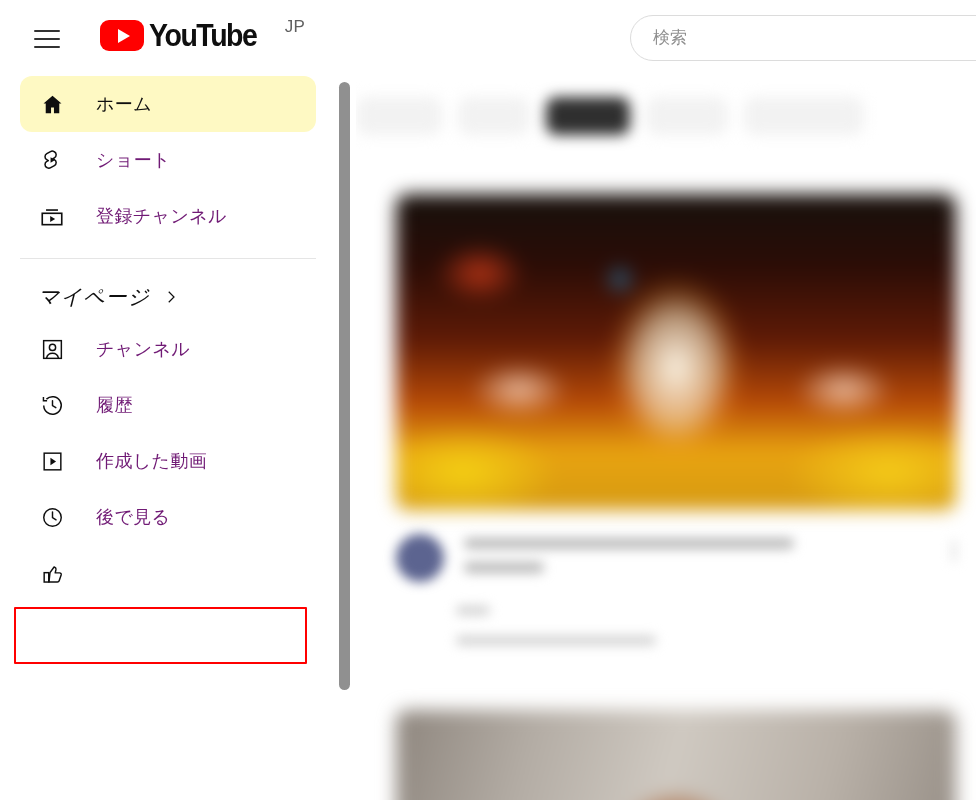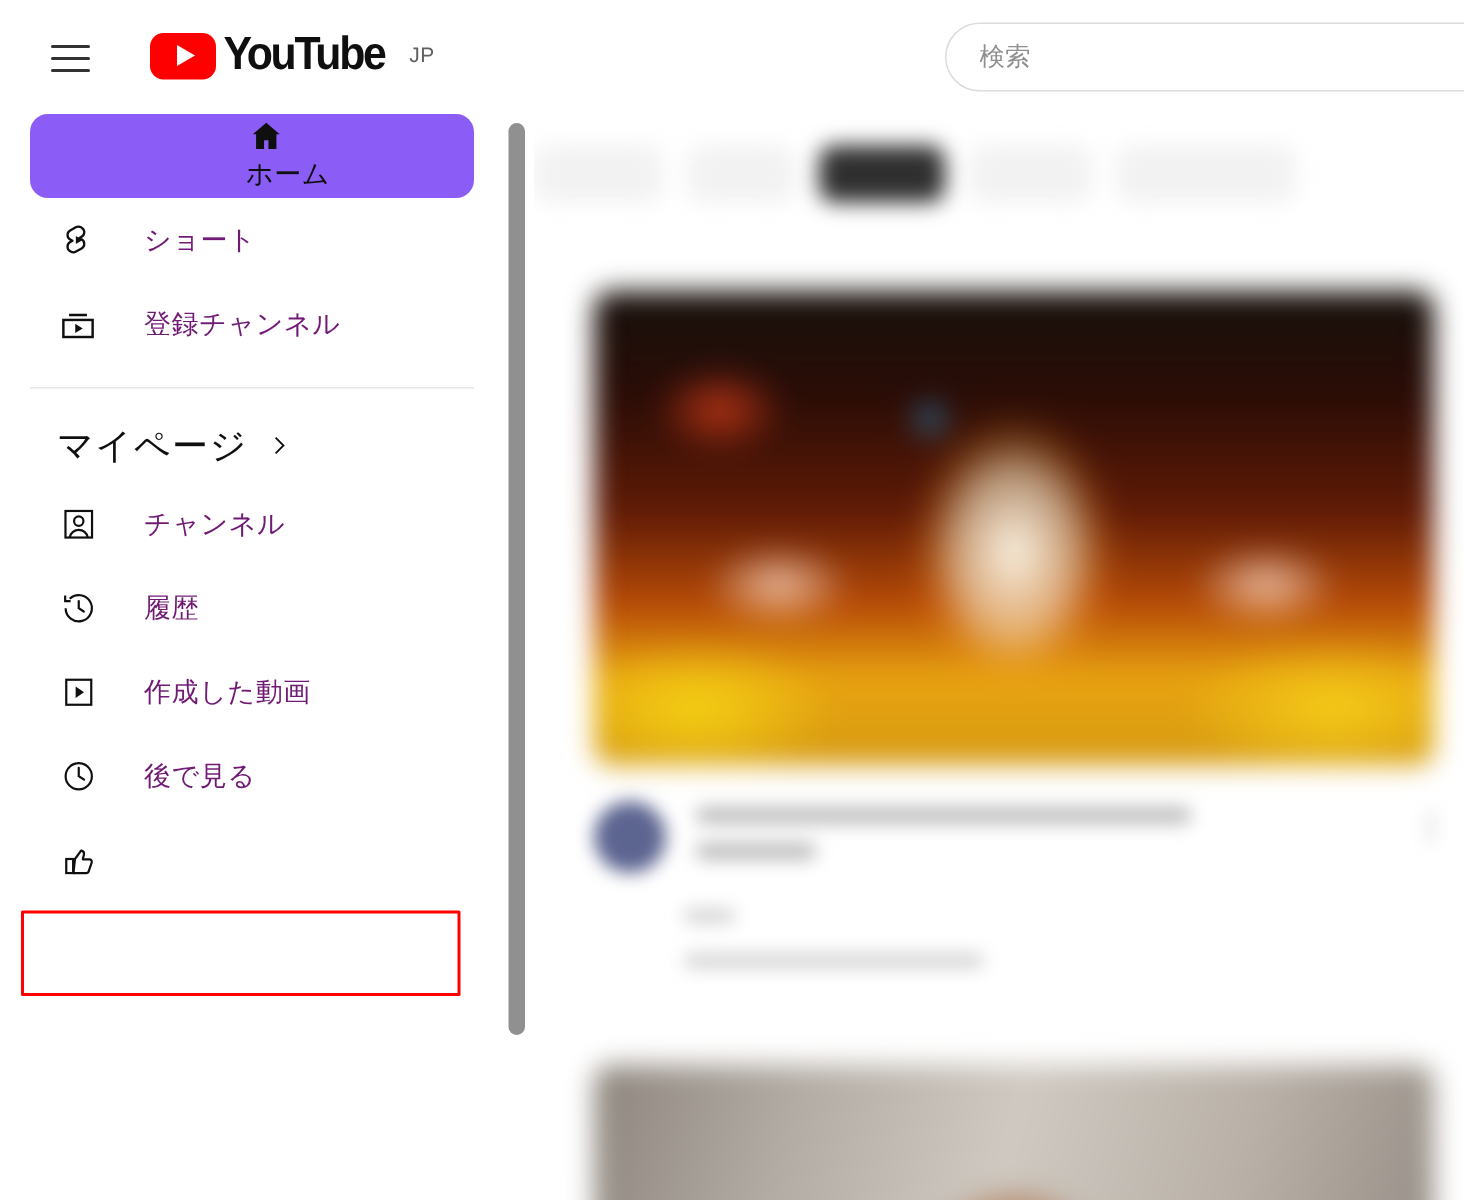--- a/index.html
+++ b/index.html
@@ -20,41 +20,41 @@
     position: absolute; left: 26px; top: 18px;
     width: 42px; height: 42px; cursor: pointer;
     display: flex; flex-direction: column; justify-content: center;
     align-items: center; gap: 6px;
   }
   .hamburger span {
     display: block; width: 26px; height: 2px; background: #323232; border-radius: 1px;
   }
   .logo-wrap {
     position: absolute; left: 100px; top: 16px;
-    display: flex; align-items: center; cursor: pointer;
+    display: flex; align-items: flex-start; cursor: pointer;
   }
   .yt-play {
     width: 44px; height: 31px; background: #ff0000; border-radius: 9px;
     display: flex; align-items: center; justify-content: center; margin-top: 4px;
   }
   .yt-play::after {
     content: ""; width: 0; height: 0;
     border-left: 12px solid #ffffff;
     border-top: 7px solid transparent;
     border-bottom: 7px solid transparent;
     margin-left: 3px;
   }
   .yt-word {
     font-size: 31px; font-weight: 700; letter-spacing: -1.6px;
     color: #0f0f0f; margin-left: 5px; margin-top: 2px;
     font-family: "Liberation Sans Narrow","Liberation Sans", sans-serif;
     transform: scaleX(0.92); transform-origin: left center;
   }
   .yt-sup {
-    font-size: 14px; color: #606060; margin-left: 7px; margin-top: 1px;
+    font-size: 17px; color: #606060; margin-left: 19px; margin-top: 1px;
     letter-spacing: 0.3px;
   }
 
   .searchbox {
     position: absolute; left: 630px; top: 15px;
     width: 420px; height: 46px;
     border: 1px solid #dcdcdc; border-radius: 24px;
     background: #ffffff; display: flex; align-items: center;
     padding-left: 22px; overflow: hidden;
   }
@@ -68,39 +68,39 @@
   
   .sidebar {
     position: absolute; left: 0; top: 76px; width: 336px; height: 724px;
     background: #ffffff; z-index: 20; overflow: hidden;
   }
   .nav-item {
     position: relative; display: flex; align-items: center;
     height: 56px; margin: 0 20px 0 20px; padding-left: 18px;
     border-radius: 12px; cursor: pointer;
   }
-  .nav-item.active { background: #8b5cf6; flex-direction: column; }
+  .nav-item.active { background: #fef9c3; }
   .nav-ico {
     width: 28px; height: 28px; display: flex; align-items: center;
     justify-content: center; flex: none; color: #0f0f0f;
   }
   .nav-label {
     margin-left: 30px; font-size: 18px; color: #701a75;
     white-space: nowrap; letter-spacing: 0.4px;
   }
   .nav-item.active .nav-label { color: #0f0f0f; }
 
   .divider {
     height: 1px; background: #e5e5e5; margin: 14px 20px 14px 20px;
   }
   .section-head {
     display: flex; align-items: center; height: 48px;
     padding-left: 38px; cursor: pointer;
   }
-  .section-head .t { font-size: 24px; color: #0f0f0f; letter-spacing: 1px;}
+  .section-head .t { font-size: 21px; color: #0f0f0f; letter-spacing: 1px; font-style: italic;}
   .section-head .chev { margin-left: 12px; display:flex; align-items:center;}
 
   .redbox {
     position: absolute; left: 14px; top: 607px; width: 293px; height: 57px;
     border: 2px solid #ff0000; border-radius: 1px; z-index: 25;
     pointer-events: none;
   }
 
   
   .sb-track {

